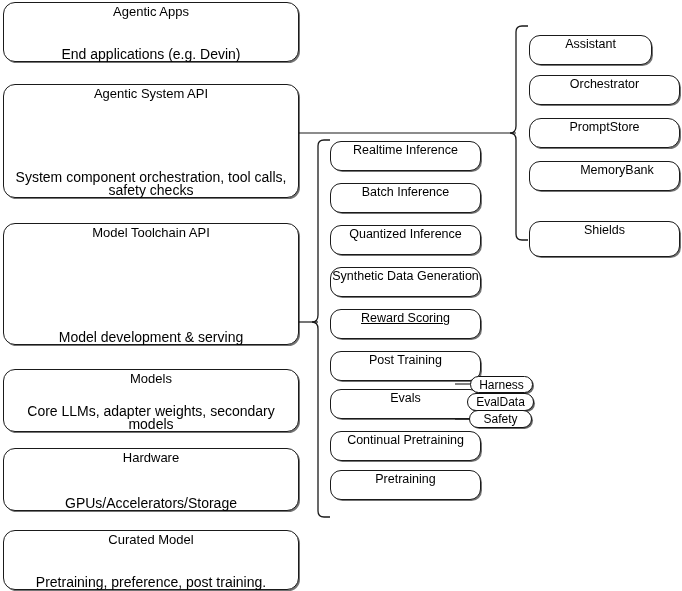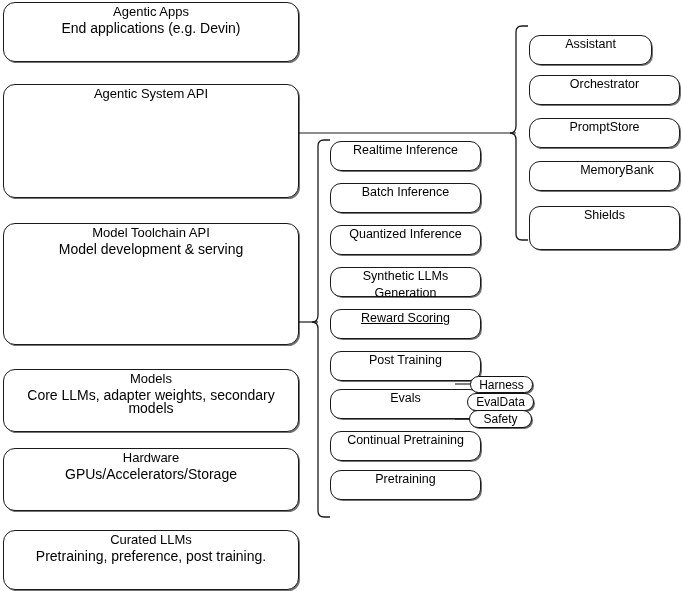--- a/index.html
+++ b/index.html
@@ -23,21 +23,21 @@
   }
   .box {
     position: absolute;
     box-sizing: border-box;
     border: 1px solid #1a1a1a;
     border-radius: 12px;
     background: #ffffff;
     display: flex;
     flex-direction: column;
     align-items: center;
-    justify-content: flex-start;
+    justify-content: space-between;
     text-align: center;
     box-shadow: 1.5px 1.5px 0 -0.5px rgba(0,0,0,0.55);
   }
   .box .title {
     font-size: 13px;
     line-height: 17px;
     color: #000;
   }
   .box .subtitle {
     font-size: 14px;
@@ -96,53 +96,54 @@
     <path d="M 455 419 L 471 419" fill="none" stroke="#1a1a1a" stroke-width="1.1"></path>
   </svg>
 
   <div class="box stack-box" style="left:3px;top:2px;width:296px;height:60px;">
     <div class="title">Agentic Apps</div>
     <div class="subtitle">End applications (e.g. Devin)</div>
   </div>
 
   <div class="box stack-box" style="left:3px;top:84px;width:296px;height:114px;">
     <div class="title">Agentic System API</div>
+    <div class="subtitle">System component orchestration, tool calls, safety checks</div>
   </div>
 
   <div class="box stack-box" style="left:3px;top:223px;width:296px;height:122px;">
     <div class="title">Model Toolchain API</div>
     <div class="subtitle">Model development &amp; serving</div>
   </div>
 
   <div class="box stack-box" style="left:3px;top:369px;width:296px;height:63px;">
     <div class="title">Models</div>
     <div class="subtitle">Core LLMs, adapter weights, secondary models</div>
   </div>
 
   <div class="box stack-box" style="left:3px;top:448px;width:296px;height:63px;">
     <div class="title">Hardware</div>
     <div class="subtitle">GPUs/Accelerators/Storage</div>
   </div>
 
   <div class="box stack-box" style="left:3px;top:530px;width:296px;height:60px;">
-    <div class="title">Curated LLMs</div>
+    <div class="title">Curated Model</div>
     <div class="subtitle">Pretraining, preference, post training.</div>
   </div>
 
   <div class="box item-box" style="left:330px;top:141px;width:151px;height:30px;">
     <div class="title">Realtime Inference</div>
   </div>
   <div class="box item-box" style="left:330px;top:183px;width:151px;height:30px;">
     <div class="title">Batch Inference</div>
   </div>
   <div class="box item-box" style="left:330px;top:225px;width:151px;height:30px;">
     <div class="title">Quantized Inference</div>
   </div>
   <div class="box item-box" style="left:330px;top:267px;width:151px;height:30px;">
-    <div class="title">Synthetic LLMs Generation</div>
+    <div class="title">Synthetic Data Generation</div>
   </div>
   <div class="box item-box" style="left:330px;top:309px;width:151px;height:30px;text-decoration:underline;">
     <div class="title">Reward Scoring</div>
   </div>
   <div class="box item-box" style="left:330px;top:351px;width:151px;height:30px;">
     <div class="title">Post Training</div>
   </div>
   <div class="box item-box" style="left:330px;top:389px;width:151px;height:30px;">
     <div class="title">Evals</div>
   </div>
@@ -158,21 +159,21 @@
   </div>
   <div class="box item-box" style="left:529px;top:75px;width:151px;height:30px;">
     <div class="title">Orchestrator</div>
   </div>
   <div class="box item-box" style="left:529px;top:118px;width:151px;height:30px;border-radius:12px;">
     <div class="title">PromptStore</div>
   </div>
   <div class="box item-box" style="left:529px;top:161px;width:151px;height:30px;padding-left:25px;">
     <div class="title">MemoryBank</div>
   </div>
-  <div class="box item-box" style="left:529px;top:206px;width:151px;height:44px;">
+  <div class="box item-box" style="left:529px;top:221px;width:151px;height:36px;">
     <div class="title">Shields</div>
   </div>
 
   <div class="pill" style="left:470px;top:376px;width:63px;height:17px;">Harness</div>
   <div class="pill" style="left:467px;top:393px;width:67px;height:18px;">EvalData</div>
   <div class="pill" style="left:469px;top:410px;width:63px;height:18px;">Safety</div>
 
 </div>
 
 </body></html>

